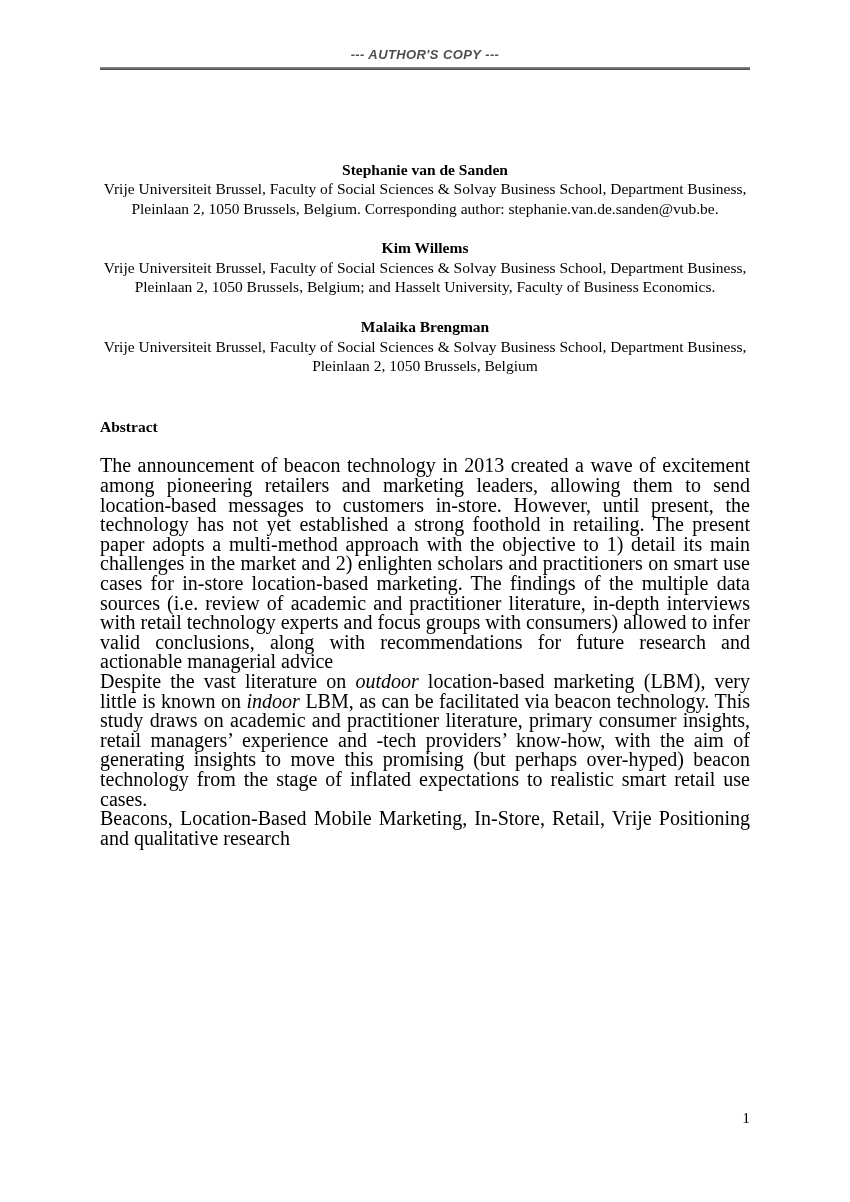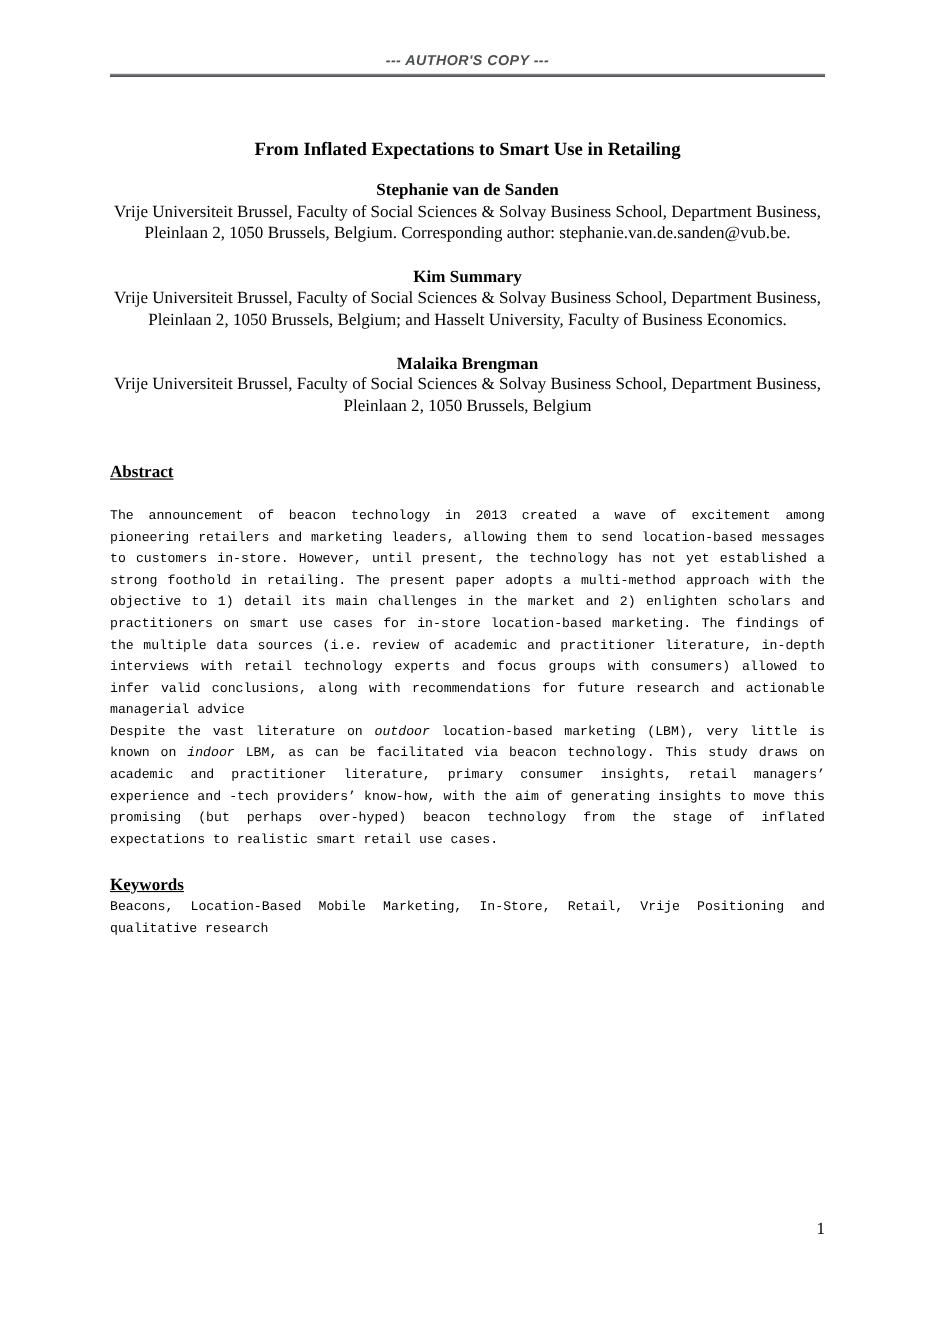--- a/index.html
+++ b/index.html
@@ -34,42 +34,40 @@
   }
   
   .title {
     margin-top: 33px;
     text-align: center;
     font-size: 17px;
     font-weight: bold;
     line-height: 21.5px;
   }
   
-  .authors { margin-top: 17px; }
+  .authors { margin-top: 35px; }
   .author-block {
     text-align: center;
     font-size: 15.5px;
     line-height: 19.6px;
     margin-bottom: 20px;
   }
   .author-block:last-child { margin-bottom: 0; }
   .author-name { font-weight: bold; }
   
   .section-heading {
     font-size: 15.5px;
     font-weight: bold;
     line-height: 19.6px;
-    text-decoration: underline;
   }
   .abstract-heading { margin-top: 41px; }
   .body-text {
-    font-size: 12px;
+    font-size: 20px;
     line-height: 19.6px;
     text-align: justify;
-    font-family: Liberation Mono, monospace;
   }
   .abstract-body { margin-top: 20px; }
   .summary-heading { margin-top: 42px; }
   .keywords-heading { margin-top: 22px; }
   .body-text em { font-style: italic; margin-top: 20px; }
   
   .page-number {
     position: absolute;
     top: 1108px;
     right: 100px;
@@ -83,48 +81,46 @@
 
 <div class="page">
 
   <div class="header">
     <div class="header-text">--- AUTHOR'S COPY ---</div>
     <div class="header-rule"></div>
   </div>
 
   <h1 class="title">
     <br>
-    <span>From Inflated Expectations to Smart Use in Retailing</span>
   </h1>
 
   <div class="authors">
 
   <div class="author-block">
         <div class="author-name">Stephanie van de Sanden</div>
         <div class="author-affiliation">Vrije Universiteit Brussel, Faculty of Social Sciences &amp; Solvay Business School, Department Business, Pleinlaan 2, 1050 Brussels, Belgium. Corresponding author: stephanie.van.de.sanden@vub.be.</div>
       </div>
       <div class="author-block">
-        <div class="author-name">Kim Summary</div>
+        <div class="author-name">Kim Willems</div>
         <div class="author-affiliation">Vrije Universiteit Brussel, Faculty of Social Sciences &amp; Solvay Business School, Department Business, Pleinlaan 2, 1050 Brussels, Belgium; and Hasselt University, Faculty of Business Economics.</div>
       </div>
       <div class="author-block">
         <div class="author-name">Malaika Brengman</div>
         <div class="author-affiliation">Vrije Universiteit Brussel, Faculty of Social Sciences &amp; Solvay Business School, Department Business, Pleinlaan 2, 1050 Brussels, Belgium</div>
       </div>
     </div>
 
   <div class="section">
     <h2 class="section-heading abstract-heading">Abstract</h2>
     <p class="body-text abstract-body">The announcement of beacon technology in 2013 created a wave of excitement among pioneering retailers and marketing leaders, allowing them to send location-based messages to customers in-store. However, until present, the technology has not yet established a strong foothold in retailing. The present paper adopts a multi-method approach with the objective to 1) detail its main challenges in the market and 2) enlighten scholars and practitioners on smart use cases for in-store location-based marketing. The findings of the multiple data sources (i.e. review of academic and practitioner literature, in-depth interviews with retail technology experts and focus groups with consumers) allowed to infer valid conclusions, along with recommendations for future research and actionable managerial advice</p>
   </div>
 
   <div class="section">
     <p class="body-text"><span>Despite the vast literature on </span><em>outdoor</em><span> location-based marketing (LBM), very little is known on </span><em>indoor</em><span> LBM, as can be facilitated via beacon technology. This study draws on academic and practitioner literature, primary consumer insights, retail managers’ experience and -tech providers’ know-how, with the aim of generating insights to move this promising (but perhaps over-hyped) beacon technology from the stage of inflated expectations to realistic smart retail use cases.</span></p>
   </div>
 
   <div class="section">
-    <h2 class="section-heading keywords-heading">Keywords</h2>
     <p class="body-text">Beacons, Location-Based Mobile Marketing, In-Store, Retail, Vrije Positioning and qualitative research</p>
   </div>
 
   <div class="page-number">1</div>
 
 </div>
 
 </body></html>

